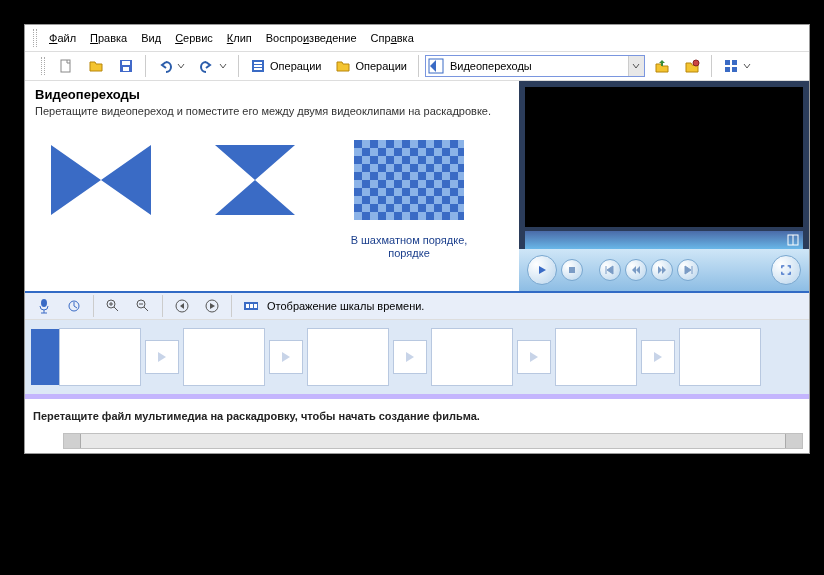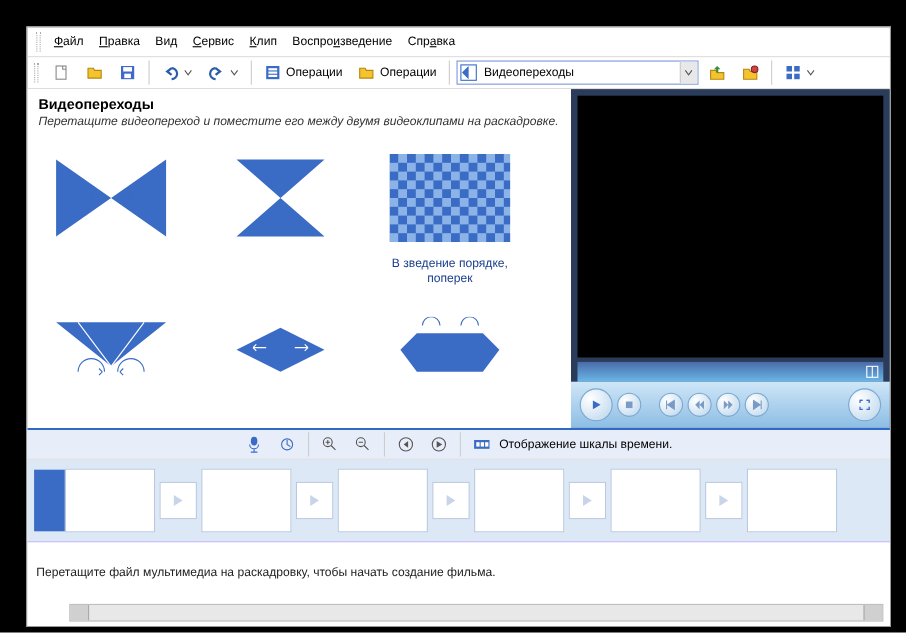--- a/index.html
+++ b/index.html
@@ -1,60 +1,60 @@
 <!DOCTYPE html>
 <html><head>
 <meta charset="utf-8">
 <style>
 *{margin:0;padding:0;box-sizing:border-box;font-family:Tahoma,sans-serif;font-size:11px;}
 body{background:#000;width:824px;height:575px;overflow:hidden;}
-.window{position:absolute;left:24px;top:24px;width:786px;height:546px;background:#fff;border:1px solid #999;display:flex;flex-direction:column;}
+.window{position:absolute;left:24px;top:24px;width:786px;height:430px;background:#fff;border:1px solid #999;display:flex;flex-direction:column;}
 .menubar{display:flex;gap:2px;padding:4px 8px;border-bottom:1px solid #ddd;align-items:center;}
 .grip{width:4px;height:18px;border-left:1px dotted #aaa;border-right:1px dotted #aaa;margin-right:4px;}
 .menu-item{padding:2px 6px;cursor:default;}
 .menu-item u{text-decoration:underline;}
-.toolbar{display:flex;align-items:center;padding:3px 6px;border-bottom:1px solid #ddd;gap:4px;}
+.toolbar{display:flex;align-items:center;padding:3px 16px;border-bottom:1px solid #ddd;gap:4px;}
 .tb-sep{width:1px;height:22px;background:#ccc;margin:0 2px;}
 .tb-btn{display:flex;align-items:center;gap:4px;padding:2px 4px;cursor:default;border:1px solid transparent;}
 .tb-btn svg{width:16px;height:16px;}
 .combo{display:flex;align-items:center;border:1px solid #7a96df;background:#fff;height:22px;width:220px;}
 .combo svg{width:16px;height:16px;margin:0 2px;}
 .combo-text{flex:1;padding:0 4px;}
 .combo-arrow{width:16px;height:20px;background:#e8e8e8;display:flex;align-items:center;justify-content:center;border-left:1px solid #ccc;}
 .middle{display:flex;flex:1;overflow:hidden;}
 .content{flex:1.05;background:#fff;position:relative;overflow:hidden;}
 .content-head{padding:6px 10px 4px;}
 .content-title{font-weight:bold;font-size:13px;}
-.content-sub{color:#333;margin-top:2px;line-height:1.3;font-style:italic;}
+.content-sub{color:#333;margin-top:2px;line-height:1.3;}
 .gallery{display:flex;flex-wrap:wrap;padding:8px 2px;gap:6px;overflow-y:scroll;height:calc(100% - 48px);}
 .gallery::-webkit-scrollbar{width:17px;}
 .gallery::-webkit-scrollbar-track{background:#f0f0f0;}
 .gallery::-webkit-scrollbar-thumb{background:#cdcdcd;border:1px solid #aaa;}
 .gallery::-webkit-scrollbar-button{background:#e8e8e8;border:1px solid #aaa;height:17px;}
 .gitem{width:148px;text-align:center;}
 .gthumb{width:140px;height:100px;margin:0 auto;display:flex;align-items:center;justify-content:center;}
 .glabel{margin-top:4px;color:#1a3e8c;line-height:1.2;}
 .preview{width:290px;background:#2b3c5a;display:flex;flex-direction:column;}
 .video-area{flex:1;background:#000;margin:6px 6px 0 6px;}
 .seek-row{height:18px;background:linear-gradient(#4a6ba8,#69b7e8);margin:4px 6px 0;display:flex;justify-content:flex-end;align-items:center;padding:0 4px;}
 .seek-row svg{width:12px;height:12px;}
 .controls{height:42px;background:linear-gradient(#cfe6f7,#8dbde4);display:flex;align-items:center;gap:4px;padding:0 8px;}
 .pbtn{width:22px;height:22px;border-radius:50%;background:radial-gradient(circle at 30% 30%,#fff,#b8d4ec);border:1px solid #7aa8d0;display:flex;align-items:center;justify-content:center;cursor:default;}
 .pbtn.big{width:30px;height:30px;}
 .pbtn svg{width:10px;height:10px;}
 .bottom{border-top:2px solid #316ac5;background:#fff;}
-.tl-toolbar{display:flex;align-items:center;padding:2px 6px;gap:4px;border-bottom:1px solid #ddd;background:#e8eef9;justify-content:center;}
+.tl-toolbar{display:flex;align-items:center;padding:2px 6px;gap:4px;border-bottom:1px solid #ddd;background:#e8eef9;}
 .tl-toolbar .tb-btn svg{width:16px;height:16px;}
 .tl-label{margin-left:4px;}
 .storyboard{display:flex;align-items:center;padding:8px 6px;background:#dde8f6;gap:0;}
 .sb-head{width:28px;height:56px;background:#3a6bc5;}
 .sb-clip{width:82px;height:58px;background:#fff;border:1px solid #b8c8e0;}
 .sb-trans{width:34px;height:34px;background:#fff;border:1px solid #b8c8e0;display:flex;align-items:center;justify-content:center;margin:0 4px;}
 .sb-trans svg{width:16px;height:16px;}
-.hint{padding:22px 8px;font-weight:normal;color:#222;border-top:1px solid #c4b5fd;}
+.hint{padding:11px 8px;font-weight:bold;color:#222;border-top:5px solid #c4b5fd;}
 .hscroll{height:16px;background:#e8e8e8;margin:0 6px 4px 38px;border:1px solid #c0c0c0;position:relative;}
 .hscroll::before{content:"";position:absolute;left:0;top:0;width:16px;height:100%;background:#d0d0d0;border-right:1px solid #aaa;}
 .hscroll::after{content:"";position:absolute;right:0;top:0;width:16px;height:100%;background:#d0d0d0;border-left:1px solid #aaa;}
 .status{padding:3px 6px;border-top:1px solid #ccc;color:#333;}
 </style>
 </head>
 <body>
 
 <div class="window">
 
@@ -191,21 +191,21 @@
                   <pattern id="ck" width="16" height="16" patternUnits="userSpaceOnUse">
                     <rect width="8" height="8" fill="#3a6bc5"></rect>
                     <rect x="8" y="8" width="8" height="8" fill="#3a6bc5"></rect>
                     <rect x="8" width="8" height="8" fill="#8bb3e8"></rect>
                     <rect y="8" width="8" height="8" fill="#8bb3e8"></rect>
                   </pattern>
                 </defs>
                 <rect width="110" height="80" fill="url(#ck)"></rect>
               </svg>
             </div>
-        <div class="glabel">В зведение порядке, поперек</div>
+        <div class="glabel">В шахматном порядке, порядке</div>
       </div>
       <div class="gitem">
         <div class="gthumb">
               <svg width="120" height="70" viewBox="0 0 120 70">
                 <path d="M10 10 L60 50 L110 10 Z" fill="#3a6bc5"></path>
                 <path d="M60 50 L30 10 M60 50 L90 10" stroke="#fff" stroke-width="1"></path>
                 <path d="M30 55 a12 12 0 0 1 24 0 M66 55 a12 12 0 0 1 24 0" fill="none" stroke="#3a6bc5"></path>
                 <path d="M52 55l-3-3M52 55l-3 3M68 55l3-3M68 55l3 3" stroke="#3a6bc5" fill="none"></path>
               </svg>
             </div>

